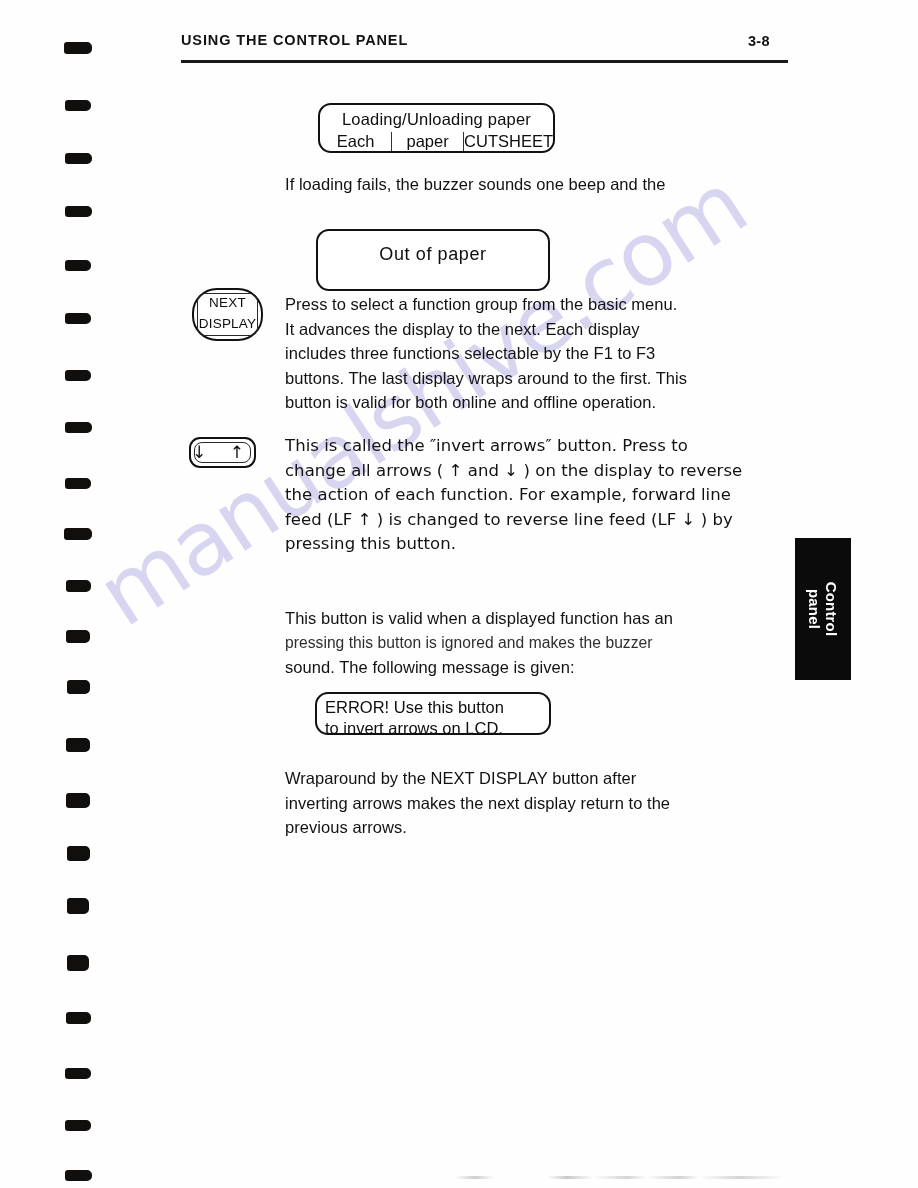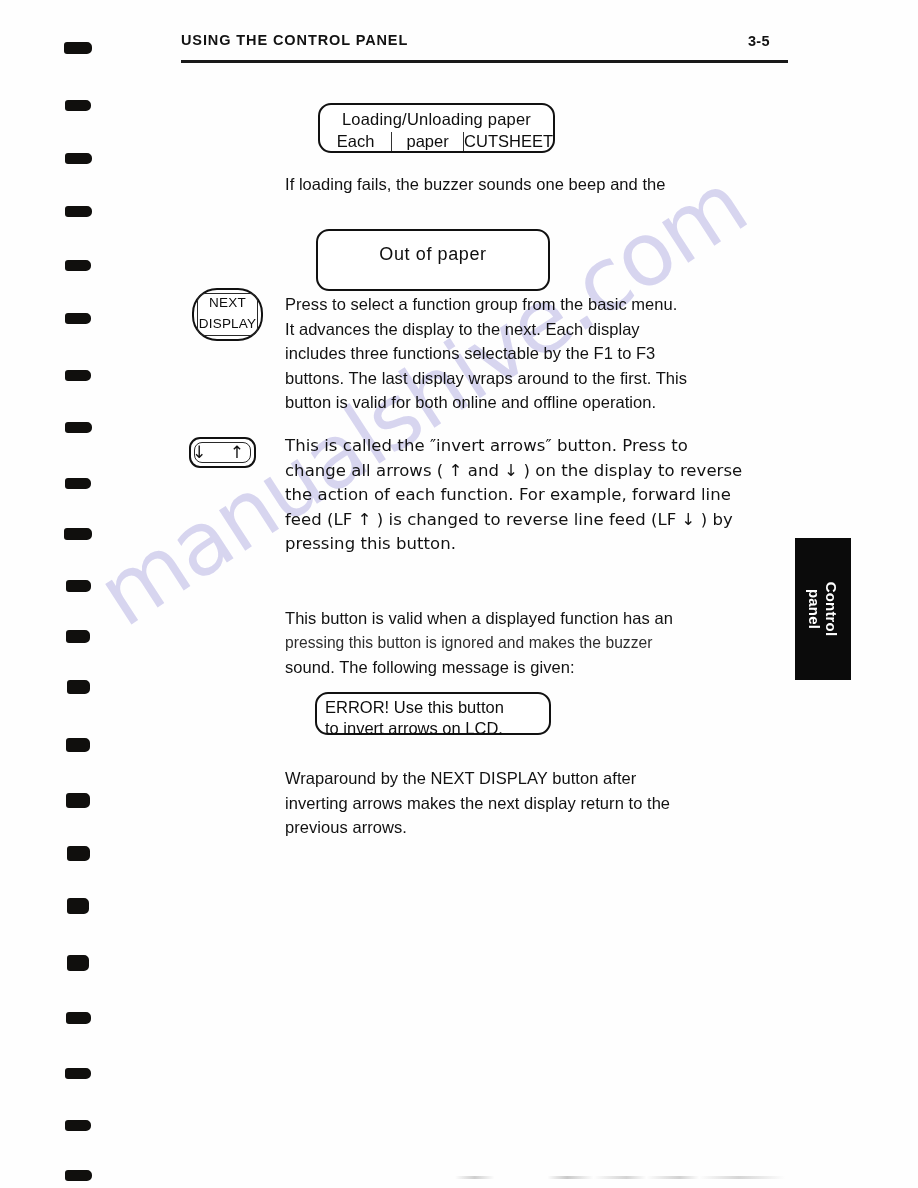--- a/index.html
+++ b/index.html
@@ -270,21 +270,21 @@
       <div class="hole" style="left: 67px; top: 955px; width: 22px; height: 16px;"></div>
       <div class="hole" style="left: 65.5px; top: 1012px; width: 25px; height: 12px;"></div>
       <div class="hole" style="left: 65px; top: 1068px; width: 26px; height: 11px;"></div>
       <div class="hole" style="left: 65px; top: 1120px; width: 26px; height: 11px;"></div>
       <div class="hole" style="left: 64.5px; top: 1170px; width: 27px; height: 11px;"></div>
     </div>
 
   <div class="watermark" style="color: rgb(201, 198, 234);">manualshive.com</div>
 
   <div class="hdr-title">USING THE CONTROL PANEL</div>
-  <div class="hdr-page">3-5</div>
+  <div class="hdr-page">3-8</div>
   <div class="hdr-rule"></div>
 
   <div class="lcd" id="lcd-loading">
     <div class="lcd-line">Loading/Unloading paper</div>
     <div class="lcd-cells">
       <div class="lcd-cell">Each</div>
       <div class="lcd-cell">paper</div>
       <div class="lcd-cell">CUTSHEET</div>
     </div>
   </div>

